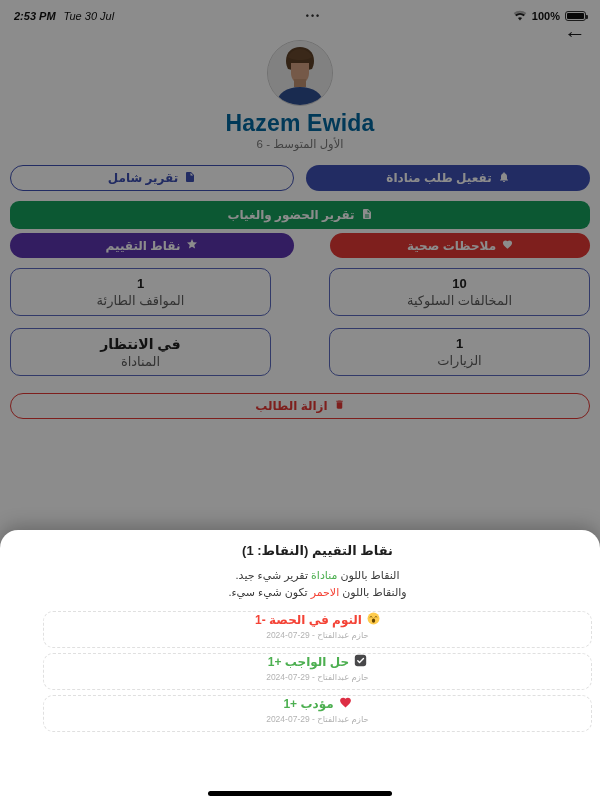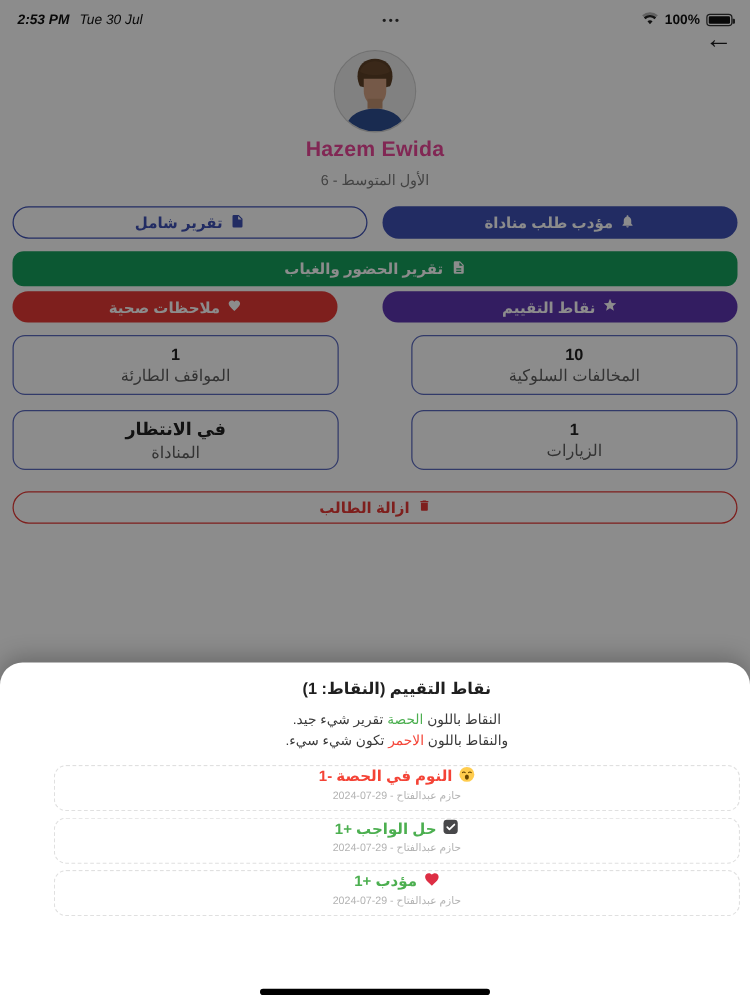--- a/index.html
+++ b/index.html
@@ -23,21 +23,21 @@
     border:1px solid #333; border-radius:3px; }
   .batt::before { content:""; position:absolute; inset:1px; background:#111; border-radius:1px; }
   .batt::after { content:""; position:absolute; right:-3px; top:3px; width:2px; height:4px;
     background:#333; border-radius:0 1px 1px 0; }
   
   .back { position:absolute; top:20px; right:14px; font-size:22px; color:#1c1c1e; line-height:1; cursor:pointer; }
   
   .avatar { position:absolute; top:40px; left:267px; width:66px; height:66px; border-radius:50%;
     overflow:hidden; border:1px solid #cfcfcf; background:#ececec; }
   .pname { position:absolute; top:110px; left:0; right:0; text-align:center;
-    font-size:17px; font-weight:700; color:#ec4899; letter-spacing:.2px; }
+    font-size:23px; font-weight:700; color:#0369a1; letter-spacing:.2px; }
   .pclass { position:absolute; top:137px; left:0; right:0; text-align:center;
     font-size:11.5px; color:#7a7a7a; }
   
   .row { position:absolute; left:10px; right:10px; display:flex; justify-content:space-between; }
   .btn { display:flex; align-items:center; justify-content:center; gap:6px;
     font-size:12px; font-weight:700; border-radius:999px; cursor:pointer; border:none; }
   .btn svg { flex:0 0 auto; }
   .row1 { top:165px; height:26px; }
   .btn-outline-blue { width:284px; background:#fff; border:1.5px solid var(--primary,#3F51B5); color:var(--primary,#3F51B5); }
   .btn-blue  { width:284px; background:var(--primary,#3F51B5); color:#fff; }
@@ -121,45 +121,45 @@
     <div class="btn btn-outline-blue" dir="rtl">
       <span><svg width="12" height="12" viewBox="0 0 24 24">
             <path d="M14 2H6a2 2 0 0 0-2 2v16a2 2 0 0 0 2 2h12a2 2 0 0 0 2-2V8l-6-6zm-1 7V3.5L18.5 9H13z" fill="#3F51B5"></path>
           </svg></span>
       <span>تقرير شامل</span>
     </div>
     <div class="btn btn-blue" dir="rtl">
       <span><svg width="12" height="12" viewBox="0 0 24 24">
             <path d="M12 22c1.1 0 2-.9 2-2h-4c0 1.1.9 2 2 2zm6-6v-5c0-3.1-1.6-5.6-4.5-6.3V4c0-.8-.7-1.5-1.5-1.5S10.5 3.2 10.5 4v.7C7.6 5.4 6 7.9 6 11v5l-2 2v1h16v-1l-2-2z" fill="#fff"></path>
           </svg></span>
-      <span>مؤدب طلب مناداة</span>
+      <span>تفعيل طلب مناداة</span>
     </div>
   </div>
 
   <div class="row row2">
     <div class="btn btn-green" dir="rtl">
       <span><svg width="12" height="12" viewBox="0 0 24 24">
             <path d="M14 2H6a2 2 0 0 0-2 2v16a2 2 0 0 0 2 2h12a2 2 0 0 0 2-2V8l-6-6zm-1 7V3.5L18.5 9H13zM8 13h8v2H8v-2zm0 4h8v2H8v-2z" fill="#fff"></path>
           </svg></span>
       <span>تقرير الحضور والغياب</span>
     </div>
   </div>
 
   <div class="row row3">
+    <div class="btn btn-purple" dir="rtl">
+      <span><svg width="12" height="12" viewBox="0 0 24 24">
+            <path d="M12 17.27L18.18 21l-1.64-7.03L22 9.24l-7.19-.61L12 2 9.19 8.63 2 9.24l5.46 4.73L5.82 21z" fill="#fff"></path>
+          </svg></span>
+      <span>نقاط التقييم</span>
+    </div>
     <div class="btn btn-red" dir="rtl">
       <span><svg width="11" height="11" viewBox="0 0 24 24">
             <path d="M12 21.35l-1.45-1.32C5.4 15.36 2 12.28 2 8.5 2 5.42 4.42 3 7.5 3c1.74 0 3.41.81 4.5 2.09C13.09 3.81 14.76 3 16.5 3 19.58 3 22 5.42 22 8.5c0 3.78-3.4 6.86-8.55 11.54L12 21.35z" fill="#fff"></path>
           </svg></span>
       <span>ملاحظات صحية</span>
-    </div>
-    <div class="btn btn-purple" dir="rtl">
-      <span><svg width="12" height="12" viewBox="0 0 24 24">
-            <path d="M12 17.27L18.18 21l-1.64-7.03L22 9.24l-7.19-.61L12 2 9.19 8.63 2 9.24l5.46 4.73L5.82 21z" fill="#fff"></path>
-          </svg></span>
-      <span>نقاط التقييم</span>
     </div>
   </div>
 
   <div class="row cards1">
     <div class="card">
       <span class="val">1</span>
       <span class="lbl" dir="rtl">المواقف الطارئة</span>
     </div>
     <div class="card">
       <span class="val">10</span>
@@ -184,21 +184,21 @@
           </svg></span>
       <span>ازالة الطالب</span>
     </div>
   </div>
 
   <div class="scrim"></div>
 
   <div class="sheet">
     <div class="sh-title" dir="rtl">نقاط التقييم (النقاط: 1)</div>
     <div class="sh-desc">
-      <div dir="rtl"><span>النقاط باللون </span><span class="w-green">الحصة</span><span> تقرير شيء جيد.</span></div>
+      <div dir="rtl"><span>النقاط باللون </span><span class="w-green">مناداة</span><span> تقرير شيء جيد.</span></div>
       <div dir="rtl"><span>والنقاط باللون </span><span class="w-red">الاحمر</span><span> تكون شيء سيء.</span></div>
     </div>
 
     <div class="sh-list">
 
       <div class="ev-item">
         <div class="ev-title t-neg" dir="rtl">
           <span><svg width="13" height="13" viewBox="0 0 24 24">
                 <circle cx="12" cy="12" r="11" fill="#FFCC4D"></circle>
                 <path d="M5.5 9.5c1-1.4 3-1.4 4 0" stroke="#664500" stroke-width="1.6" fill="none" stroke-linecap="round"></path>

